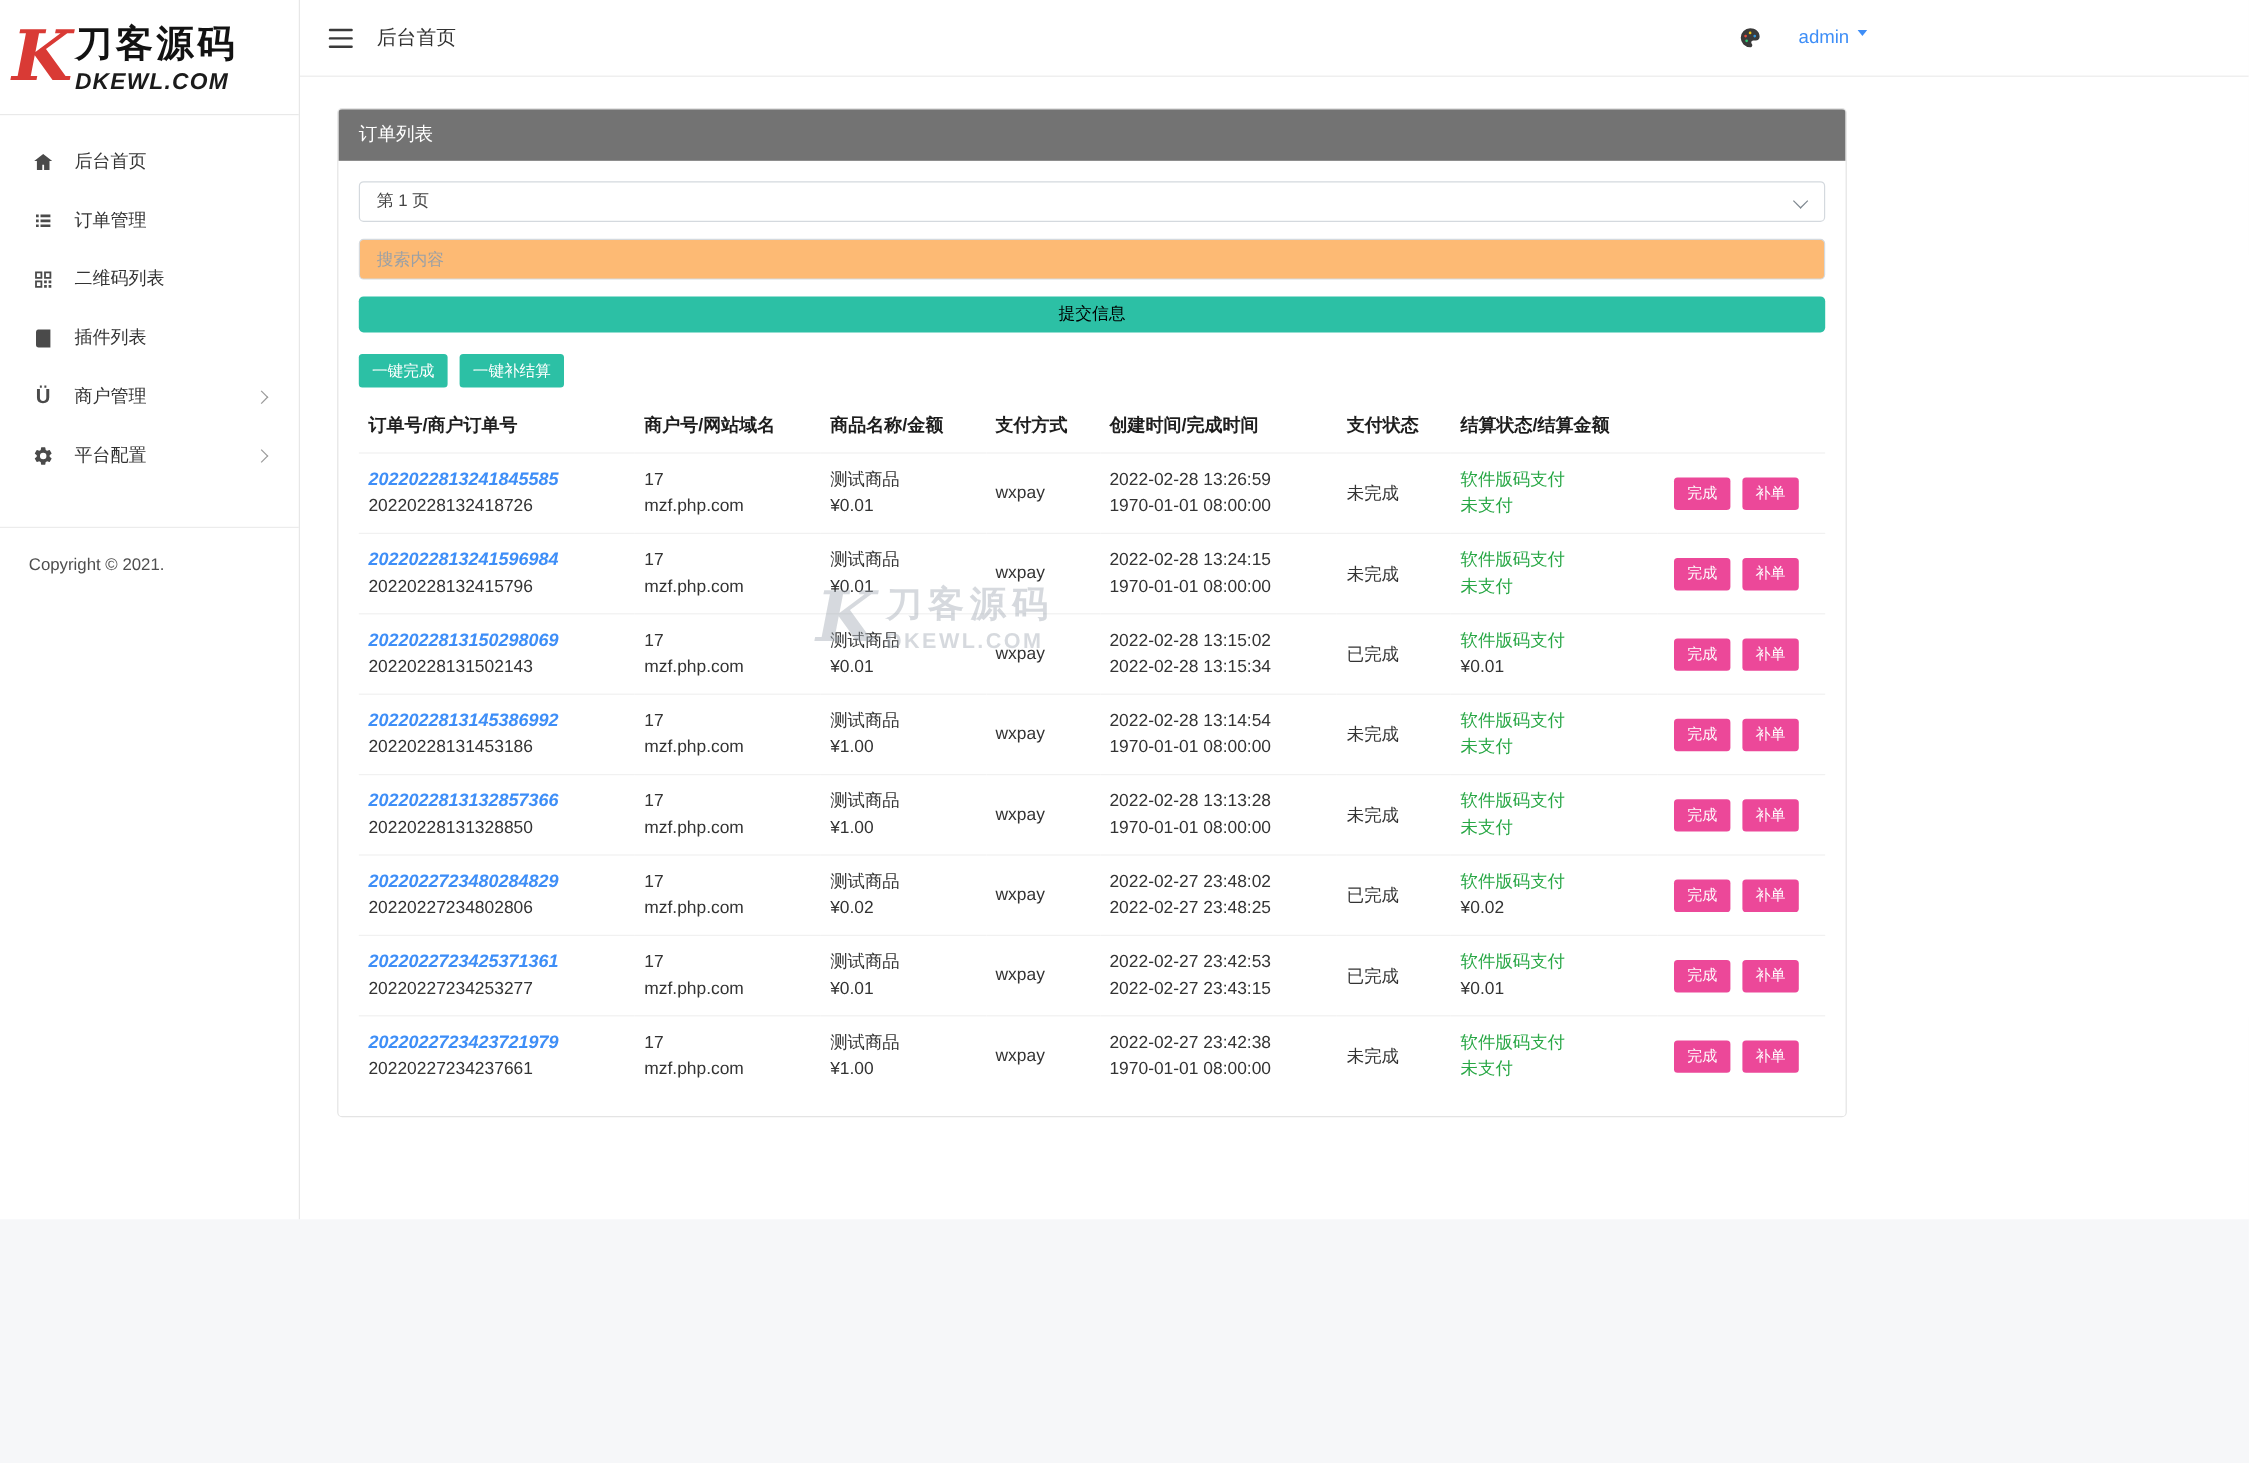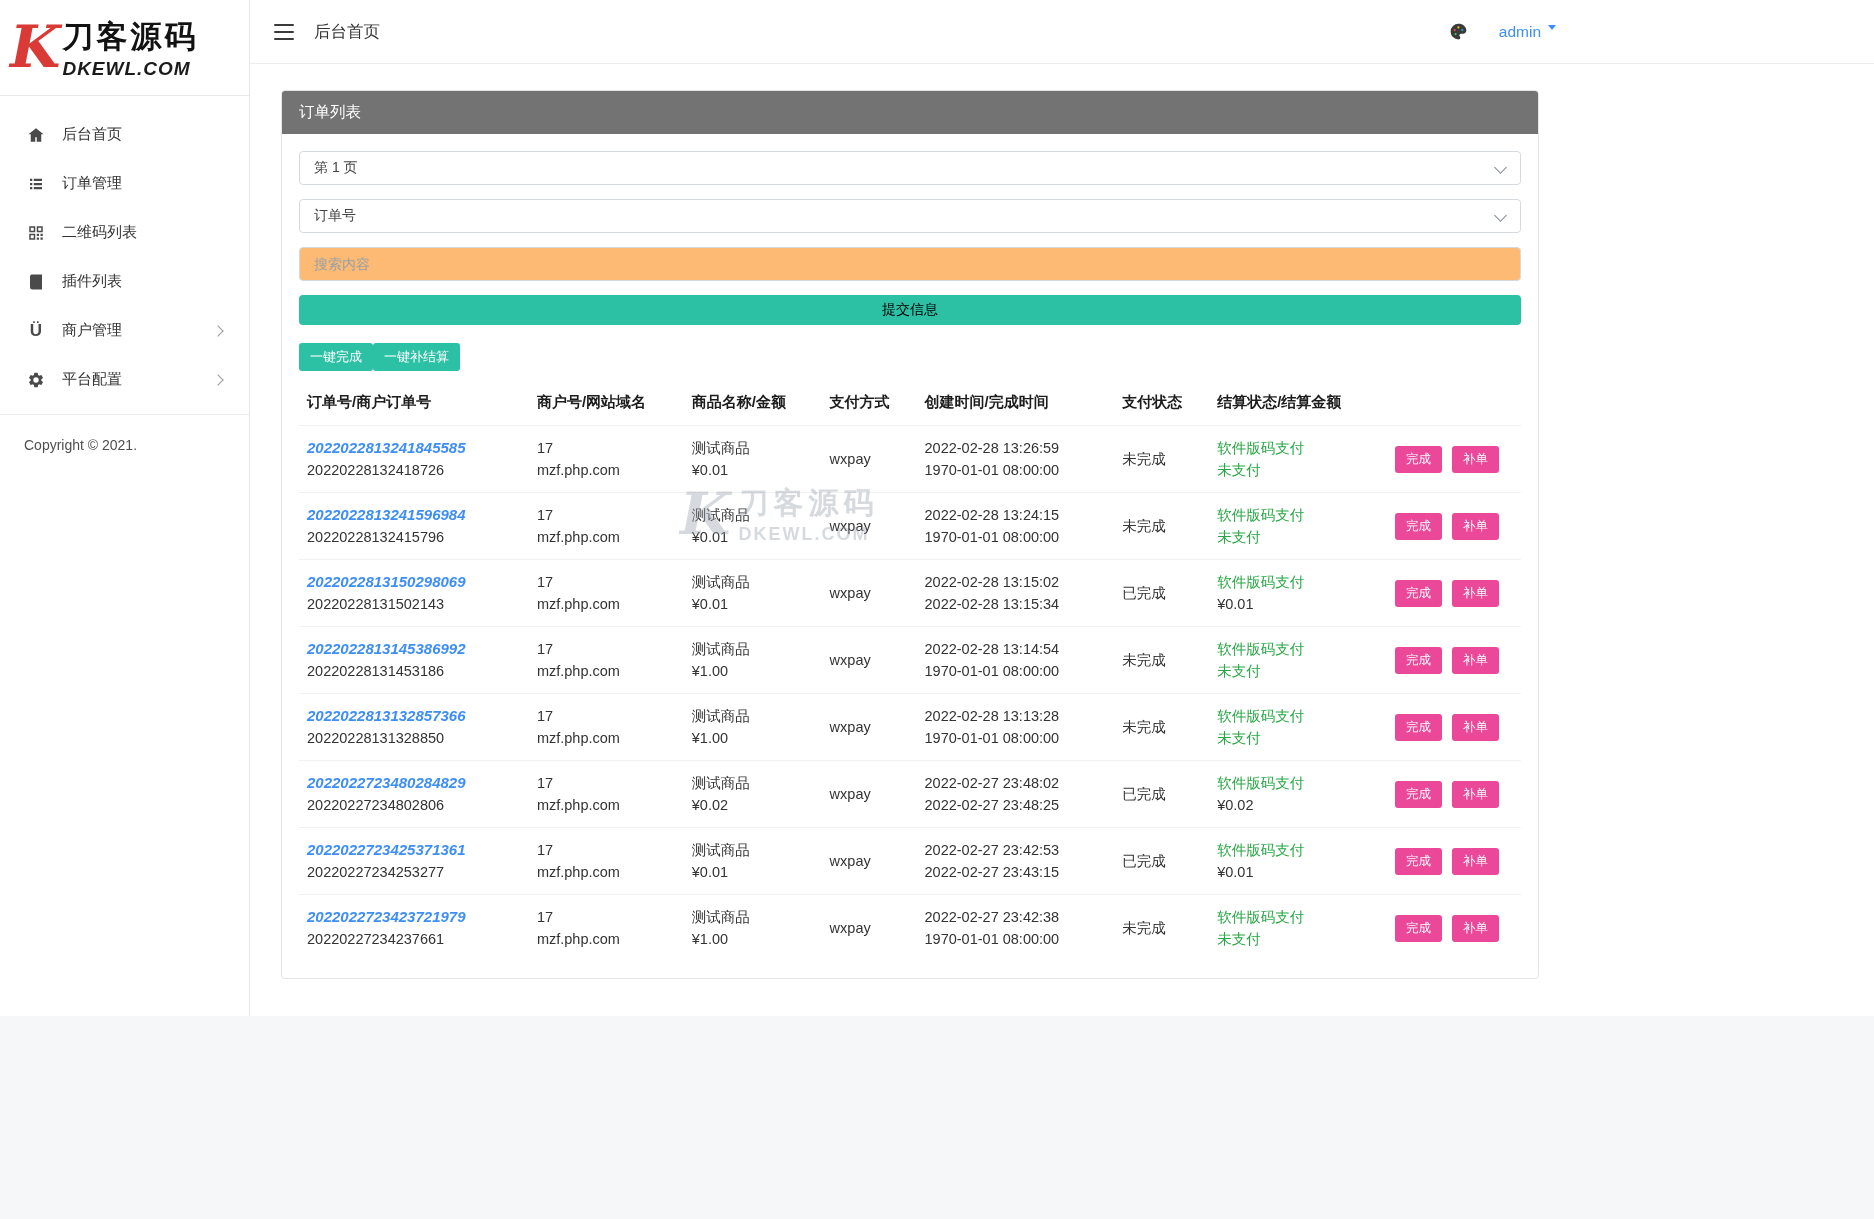--- a/index.html
+++ b/index.html
@@ -18,21 +18,21 @@
   .logo-k { color:#d93a35; font-size:58px; font-weight:bold; font-style:italic; line-height:0.9; font-family:"DejaVu Serif", serif; margin-right:2px; }
   .logo-texts { display:flex; flex-direction:column; }
   .logo-title { font-size:31px; font-weight:bold; color:#121212; letter-spacing:3px; }
   .logo-sub { font-size:19px; font-weight:bold; font-style:italic; color:#1b1b1b; letter-spacing:1px; }
   .nav { padding-top:14px; }
   .nav-item { display:flex; align-items:center; padding:15px 27px; font-size:15px; color:#333; cursor:pointer; }
   .nav-icon { width:18px; height:18px; margin-right:17px; display:inline-flex; align-items:center; justify-content:center; }
   .nav-icon svg { width:18px; height:18px; fill:#4a4a4a; }
   .nav-icon.text-icon { font-size:17px; font-weight:bold; color:#4a4a4a; line-height:1; }
   .nav-chevron { margin-left:auto; width:8px; height:8px; border-right:1.6px solid #9a9a9a; border-bottom:1.6px solid #9a9a9a; transform:rotate(-45deg); }
-  .copyright { margin-top:10px; border-top:1px solid #ececec; padding:22px 24px; font-size:14px; color:#4f4f4f; }
+  .copyright { margin-top:35px; border-top:1px solid #ececec; padding:22px 24px; font-size:14px; color:#4f4f4f; }
 
   
   .main { flex:1; display:flex; flex-direction:column; background:#fff; }
   .topbar { height:64px; border-bottom:1px solid #ececec; display:flex; align-items:center; padding:0 318px 0 24px; }
   .hamburger { width:20px; height:16px; display:flex; flex-direction:column; justify-content:space-between; cursor:pointer; }
   .hamburger span { display:block; height:2px; background:#3a3a3a; border-radius:1px; }
   .topbar-title { margin-left:20px; font-size:16.5px; color:#333; }
   .topbar-right { margin-left:auto; display:flex; align-items:center; gap:30px; }
   .palette-btn { cursor:pointer; display:flex; }
   .palette-btn svg { width:21px; height:21px; }
@@ -43,21 +43,21 @@
   .card { width:1258px; background:#fff; border:1px solid #e4e4e4; border-radius:4px; position:relative; overflow:hidden; }
   .card-header { background:#737373; color:#fff; font-size:15.5px; padding:11px 17px; }
   .card-body { padding:17px; }
 
   .form-select { position:relative; height:34px; border:1px solid #d4d9de; border-radius:4px; display:flex; align-items:center; padding:0 14px; font-size:14px; color:#444; margin-bottom:14px; cursor:pointer; background:#fff; }
   .select-chev { position:absolute; right:15px; top:11px; width:9px; height:9px; border-right:1.7px solid #7d868e; border-bottom:1.7px solid #7d868e; transform:rotate(45deg); }
   .form-input { height:34px; border:1px solid #d4d9de; border-radius:4px; display:flex; align-items:center; padding:0 14px; margin-bottom:14px; background:#fdba74; }
   .form-input input { border:none; outline:none; width:100%; font-size:14px; color:#333; font-family:inherit; background:transparent; }
   .form-input input::placeholder { color:#9aa0a6; }
   .submit-btn { width:100%; height:30px; background:#2cc0a5; color:#000000; border:none; border-radius:4px; font-size:14px; cursor:pointer; margin-bottom:18px; font-family:Liberation Serif, serif; }
-  .bulk-row { display:flex; margin-bottom:8px;align-items:center; }
+  .bulk-row { display:flex; gap:10px; margin-bottom:8px;align-items:center; }
   .bulk-btn { background:#2cc0a5; color:#fff; border:none; border-radius:3px; padding:5px 11px; font-size:13px; cursor:pointer; font-family:inherit; }
 
   table.orders { width:100%; border-collapse:collapse; font-size:14.5px; }
   .orders th { text-align:left; padding:14px 8px 13px; font-size:15px; color:#1d1d1d; font-weight:bold; }
   .orders td { padding:11px 8px; border-top:1px solid #f1f1f1; vertical-align:middle; color:#333; }
   .orders td div { line-height:22px; }
   .orders th:nth-child(1){width:230px}
   .orders th:nth-child(2){width:155px}
   .orders th:nth-child(3){width:138px}
   .orders th:nth-child(4){width:95px}
@@ -169,24 +169,20 @@
     <div class="content">
       <div class="card">
         <div class="card-header">订单列表</div>
         <div class="card-body">
 
           <div class="form-select">
             <span>第 1 页</span>
             <span class="select-chev"></span>
           </div>
 
-          <div class="form-select">
-            <span>订单号</span>
-            <span class="select-chev"></span>
-          </div>
 
           <div class="form-input">
             <input type="text" placeholder="搜索内容" style="">
           </div>
 
           <button class="submit-btn">提交信息</button>
 
           <div class="bulk-row">
             <button class="bulk-btn">一键完成</button>
             <button class="bulk-btn">一键补结算</button>

